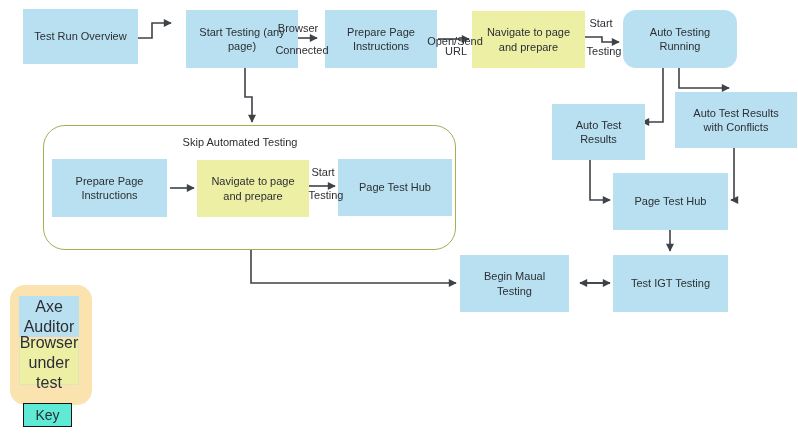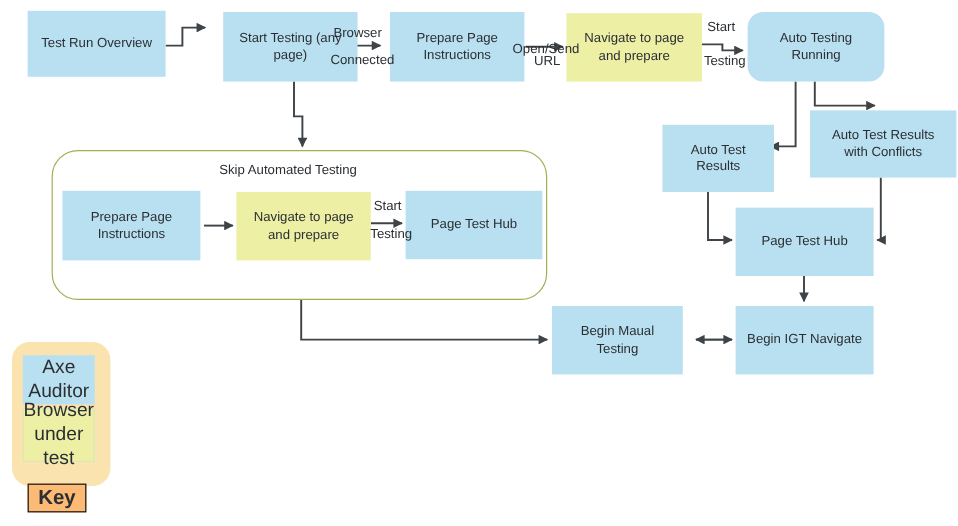--- a/index.html
+++ b/index.html
@@ -28,23 +28,23 @@
   .group-title { position:absolute; transform:translateX(-50%); font-size:11px; white-space:nowrap; }
   .key-wrap { position:absolute; background:var(--key-background,#FAE3AF); border-radius:15px; }
   .key-swatch {
     position:absolute; box-sizing:border-box; padding:2px;
     display:flex; align-items:center; justify-content:center;
     text-align:center; font-size:16px; line-height:1.25;
   }
   .key-swatch.blue   { background:var(--node-blue,#B9E0F1); }
   .key-swatch.yellow { background:var(--node-yellow,#EDEFA5); border:1px solid #dde6b4; }
   .key-title {
-    position:absolute; box-sizing:border-box; background:#fdba74;
+    position:absolute; box-sizing:border-box; background:#5eead4;
     border:1.6px solid #161616; display:flex; align-items:center; justify-content:center;
-    font-size:17px; font-weight:bold;
+    font-size:14px; font-weight:normal;
   }
 </style>
 </head>
 <body>
 
 <div class="canvas">
 
   <svg class="connectors" width="798" height="438" viewBox="0 0 798 438" xmlns="http://www.w3.org/2000/svg">
     <defs>
       <marker id="arr" viewBox="0 0 10 10" refX="9" refY="5" markerWidth="9" markerHeight="8" markerUnits="userSpaceOnUse" orient="auto">
@@ -77,21 +77,21 @@
   <div class="node blue" style="left:162px; top:10px; width:112px; height:58px;margin-left:24px;">Start Testing (any page)</div>
   <div class="node blue" style="left:325px; top:10px; width:112px; height:58px;">Prepare Page Instructions</div>
   <div class="node yellow" style="left:472px; top:11px; width:113px; height:57px;">Navigate to page and prepare</div>
   <div class="node blue" style="left:623px; top:10px; width:114px; height:58px;border-radius:13px;">Auto Testing Running</div>
 
   <div class="node blue" style="left:552px; top:92px; width:93px; height:56px;margin-top:12px;">Auto Test Results</div>
   <div class="node blue" style="left:675px; top:92px; width:122px; height:56px; padding:2px 12px;">Auto Test Results with Conflicts</div>
 
   <div class="node blue" style="left:613px; top:173px; width:115px; height:57px;">Page Test Hub</div>
   <div class="node blue" style="left:460px; top:255px; width:109px; height:57px; padding:2px 17px;">Begin Maual Testing</div>
-  <div class="node blue" style="left:613px; top:255px; width:115px; height:57px;">Begin IGT Navigate</div>
+  <div class="node blue" style="left:613px; top:255px; width:115px; height:57px;">Test IGT Testing</div>
 
   <div class="node blue" style="left:52px; top:159px; width:115px; height:58px;">Prepare Page Instructions</div>
   <div class="node yellow" style="left:197px; top:160px; width:112px; height:57px;">Navigate to page and prepare</div>
   <div class="node blue" style="left:338px; top:159px; width:114px; height:57px;">Page Test Hub</div>
 
   <div class="edge-label" style="left:298px; top:22px;">Browser</div>
   <div class="edge-label" style="left:302px; top:44px;">Connected</div>
   <div class="edge-label" style="left:455px; top:23px;margin-top:12px;">Open/Send</div>
   <div class="edge-label" style="left:456px; top:45px;">URL</div>
   <div class="edge-label" style="left:601px; top:17px;">Start</div>

